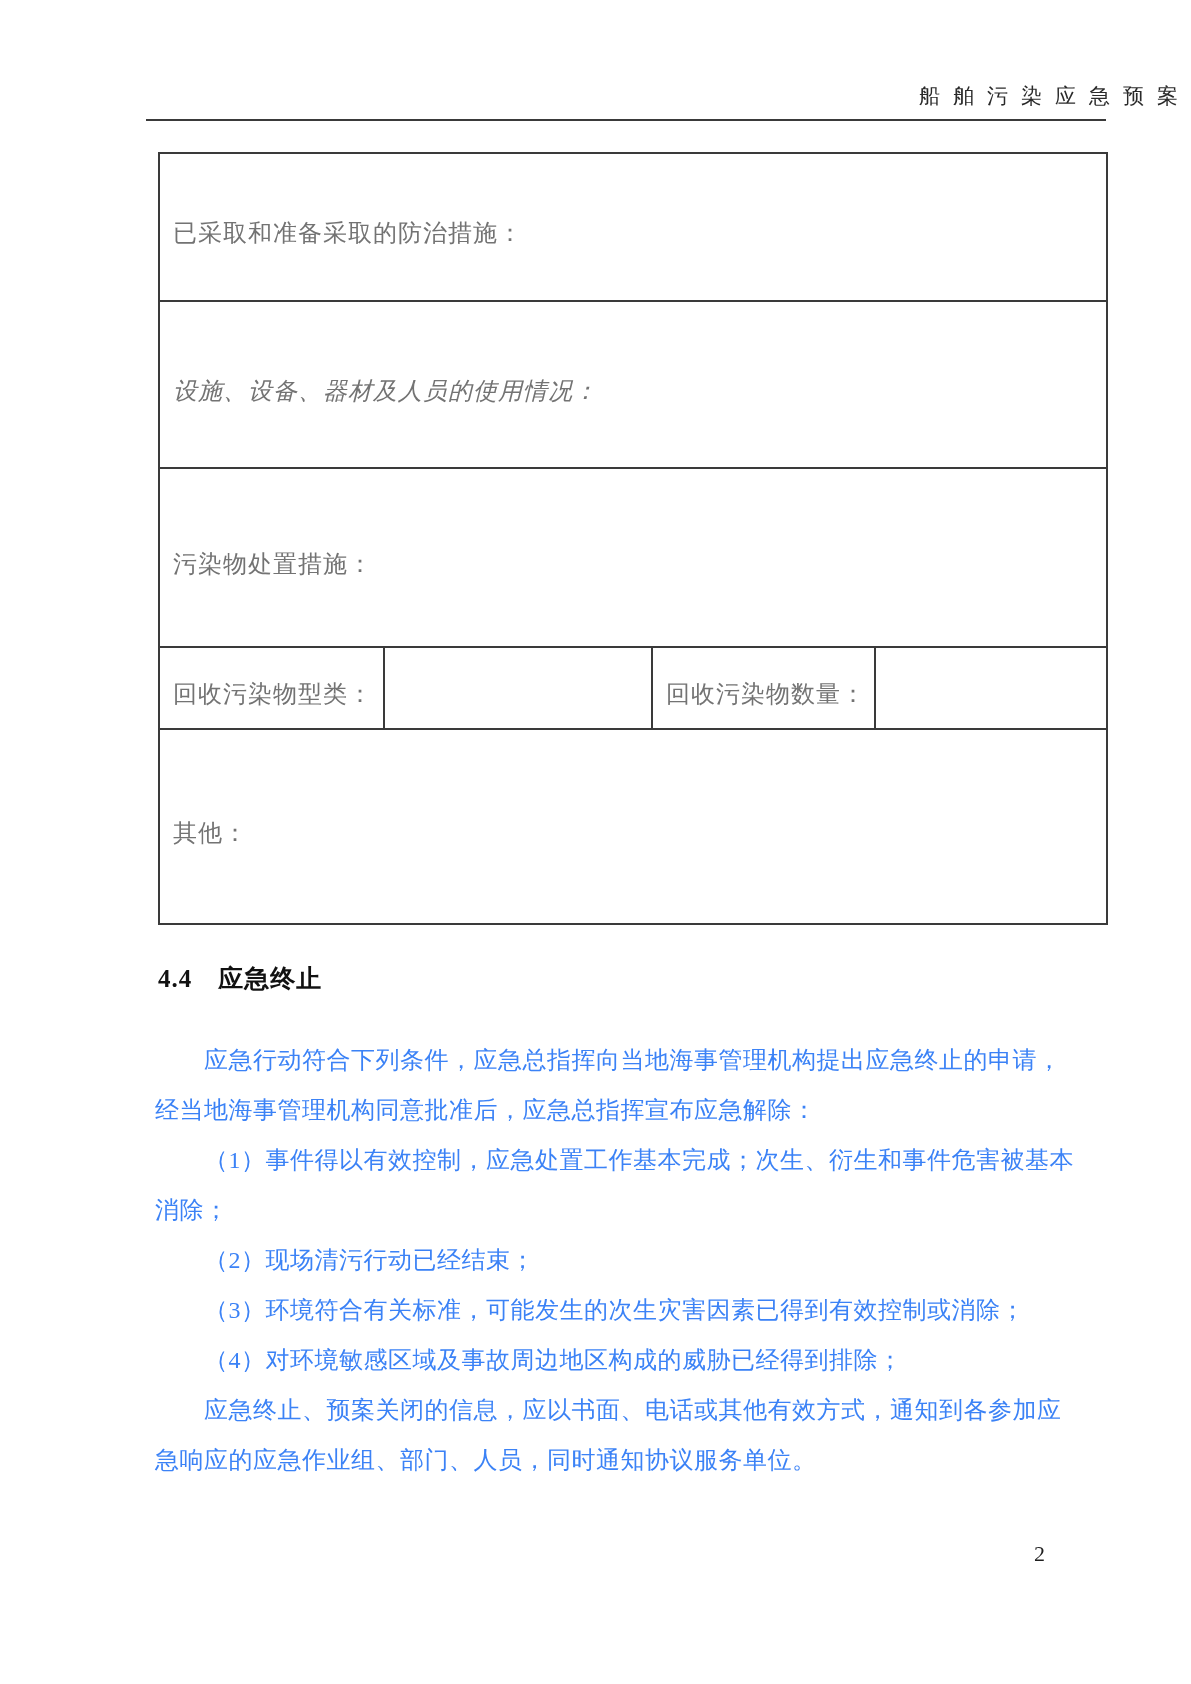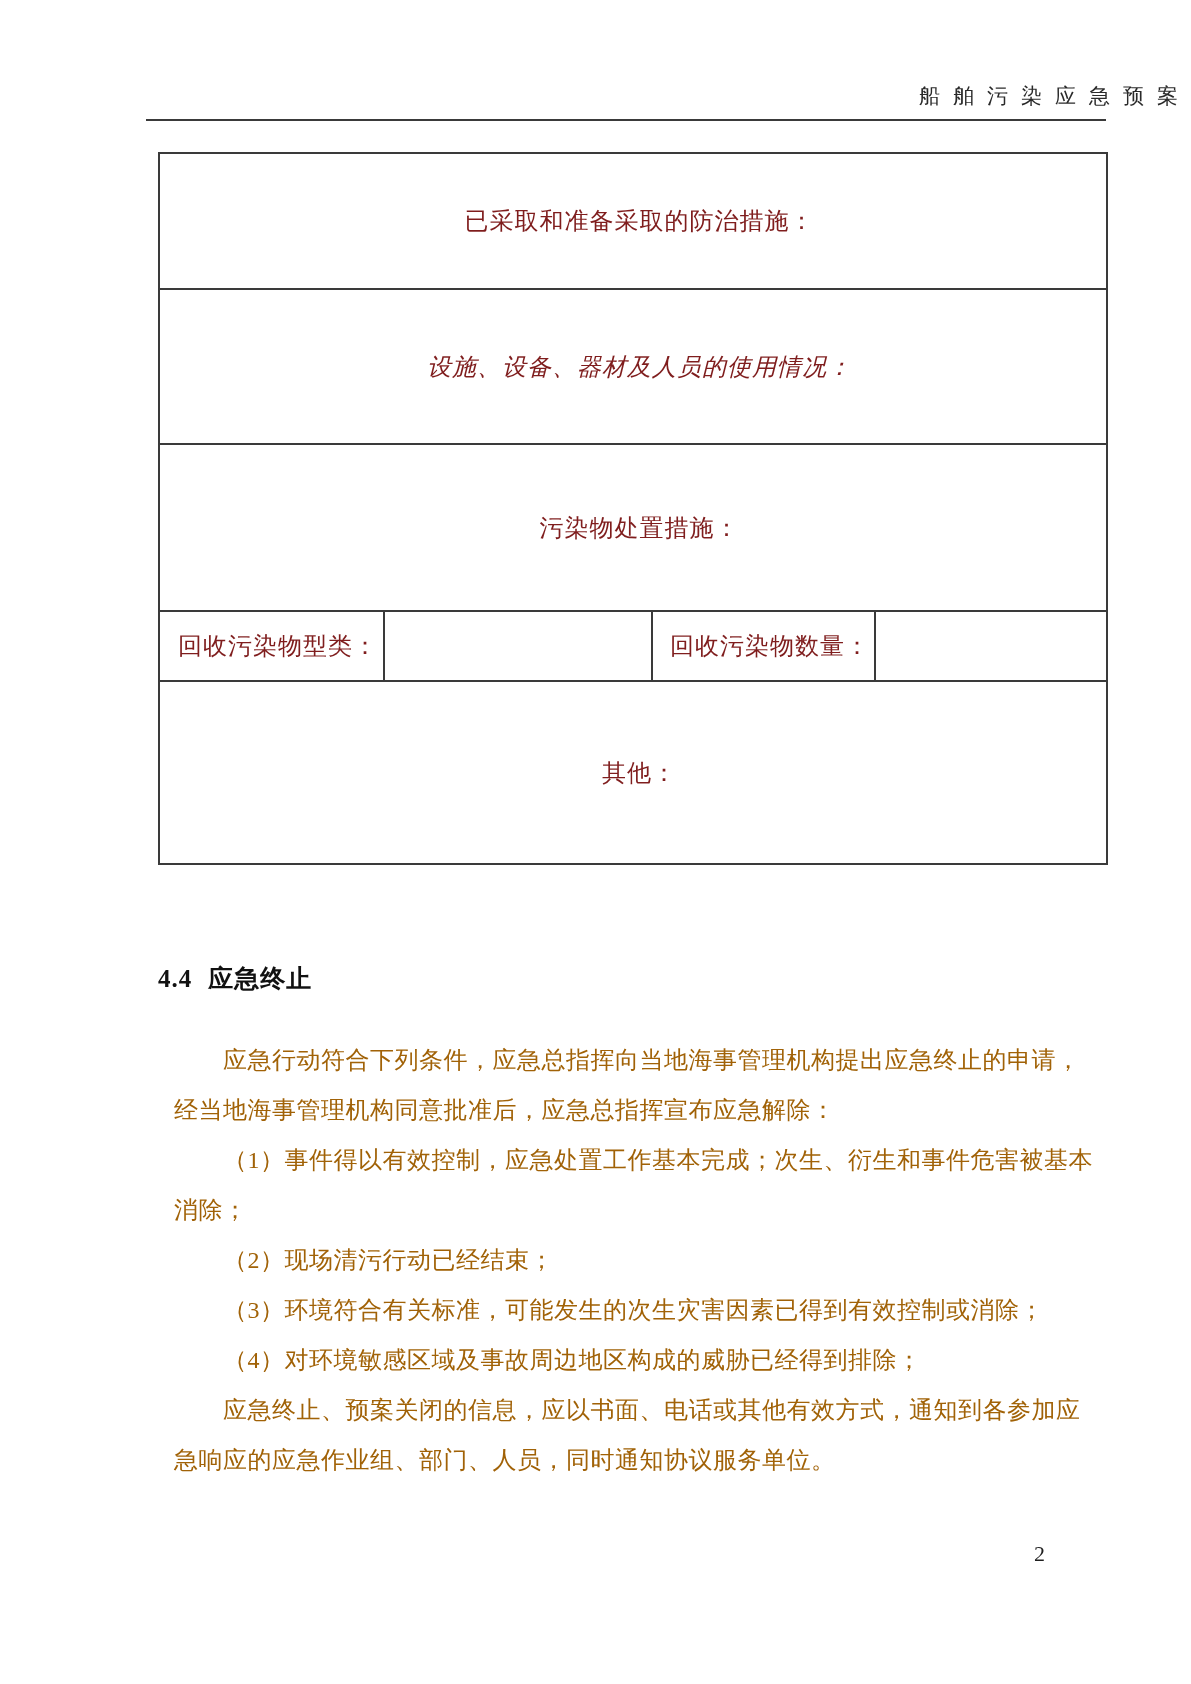--- a/index.html
+++ b/index.html
@@ -42,54 +42,53 @@
     position: absolute;
     top: 152px;
     left: 158px;
     width: 948px;
     border-collapse: collapse;
     table-layout: fixed;
   }
   .form-table td {
     border: 2px solid #3a3a3a;
     vertical-align: middle;
-    padding: 0 0 0 13px;
+    padding: 12px 0 0 13px;
     font-size: 24px;
-    color: #7f1d1d;
+    color: #737373;
     letter-spacing: 1px;
-    text-align: center;
   }
   .row-measures   td { height: 134px; }
   .row-equipment  td { height: 153px; font-style: italic; }
   .row-disposal   td { height: 165px; margin-left: 43px; }
   .row-recovered  td { height: 68px; border-radius: 24px;  }
   .row-other      td { height: 181px; }
 
   
   .section-heading {
     position: absolute;
     top: 962px;
     left: 158px;
     font-size: 25px;
     font-weight: bold;
     letter-spacing: 1px;
     color: #111111;
   }
-  .section-heading .section-number { margin-right: 16px; }
+  .section-heading .section-number { margin-right: 26px; }
 
   
   .body-text {
     position: absolute;
     top: 1035px;
-    left: 174px;
+    left: 155px;
     width: 898px;
     font-size: 24px;
     line-height: 50px;
     letter-spacing: 0.5px;
-    color: #a16207;
+    color: #3b82f6;
   }
   .body-text .line { white-space: nowrap; }
   .body-text .indent { padding-left: 49px; }
 
   
   .page-number {
     position: absolute;
     top: 1541px;
     left: 1034px;
     font-size: 22px;

